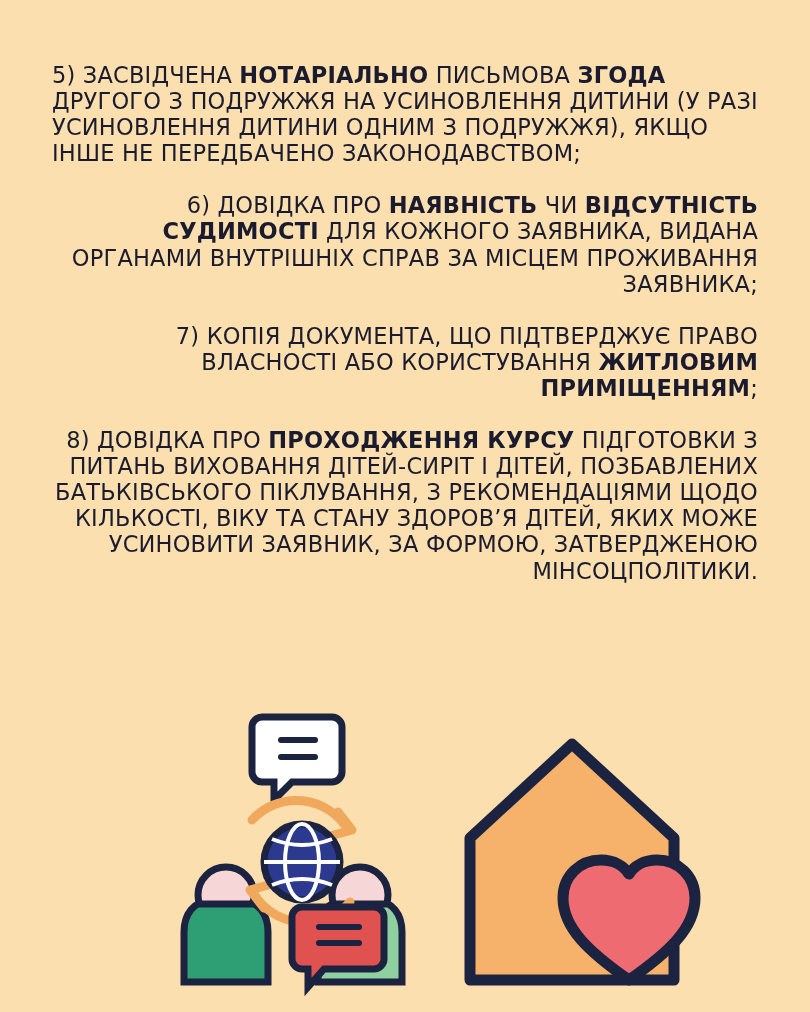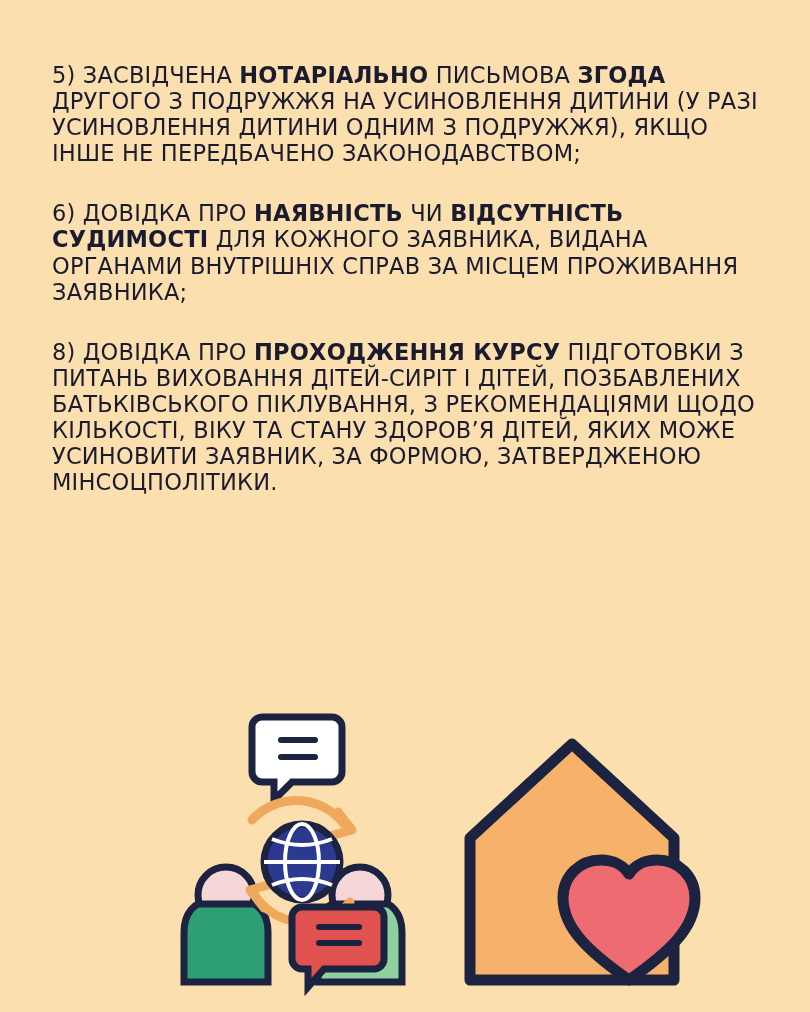--- a/index.html
+++ b/index.html
@@ -33,21 +33,21 @@
   }
   .para b {
     font-weight: 700;
   }
   .para.italic {
     font-style: italic;
     font-weight: 600;
     font-size: 21px;
     line-height: 1.18;
   }
-  .gap-top { margin-top: 34px; }
+  .gap-top { margin-top: 26px; text-align: right; }
 
   .art {
     position: absolute;
     left: 0;
     bottom: 0;
     width: 810px;
     height: 300px;
   }
 </style>
 </head>
@@ -56,20 +56,23 @@
 <div class="page">
 
   <p class="para">
     <span>5) Засвідчена </span><b>нотаріально</b><span> письмова </span><b>згода</b><span> другого з подружжя на усиновлення дитини (у разі усиновлення дитини одним з подружжя), якщо інше не передбачено законодавством;</span>
   </p>
 
   <p class="para gap-top">
     <span>6) Довідка про </span><b>наявність</b><span> чи </span><b>відсутність судимості</b><span> для кожного заявника, видана органами внутрішніх справ за місцем проживання заявника;</span>
   </p>
 
+  <p class="para gap-top">
+    <span>7) Копія документа, що підтверджує право власності або користування </span><b>житловим приміщенням</b><span>;</span>
+  </p>
 
   <p class="para gap-top">
     <span>8) Довідка про </span><b>проходження курсу</b><span> підготовки з питань виховання дітей-сиріт і дітей, позбавлених батьківського піклування, з рекомендаціями щодо кількості, віку та стану здоров’я дітей, яких може усиновити заявник, за формою, затвердженою Мінсоцполітики.</span>
   </p>
 
 
   <svg class="art" viewBox="0 0 810 300" xmlns="http://www.w3.org/2000/svg">
 
     <g>
       <path d="M262 5 h70 a10 10 0 0 1 10 10 v45 a10 10 0 0 1 -10 10 h-40 l-18 18 v-18 h-12 a10 10 0 0 1 -10 -10 v-45 a10 10 0 0 1 10 -10 z" fill="#ffffff" stroke="#1b2340" stroke-width="7"></path>

